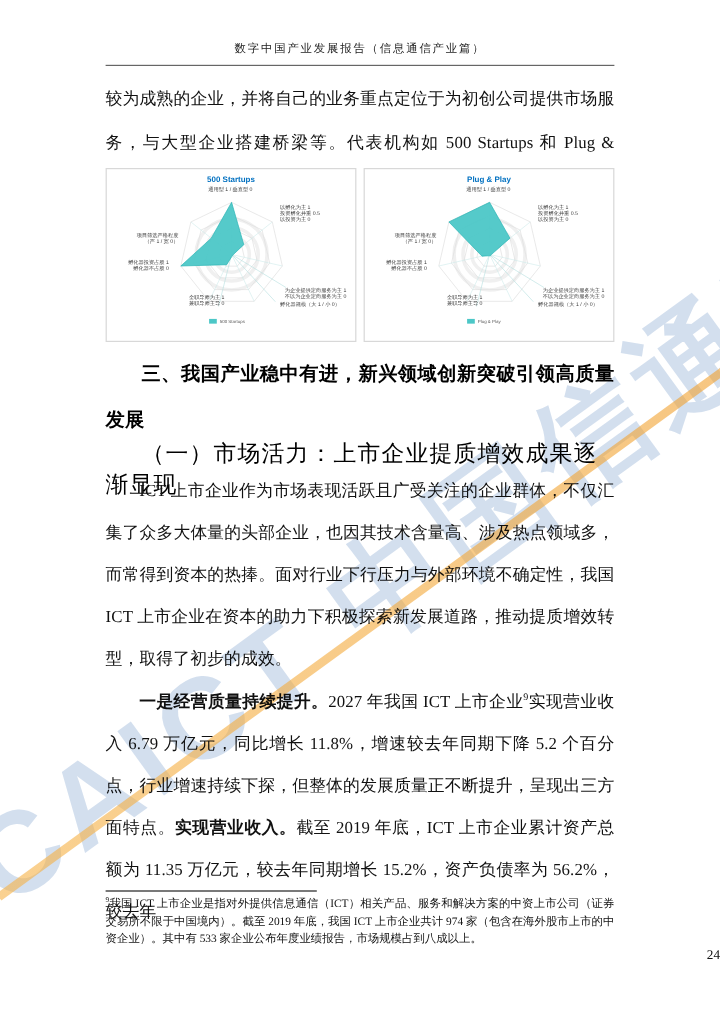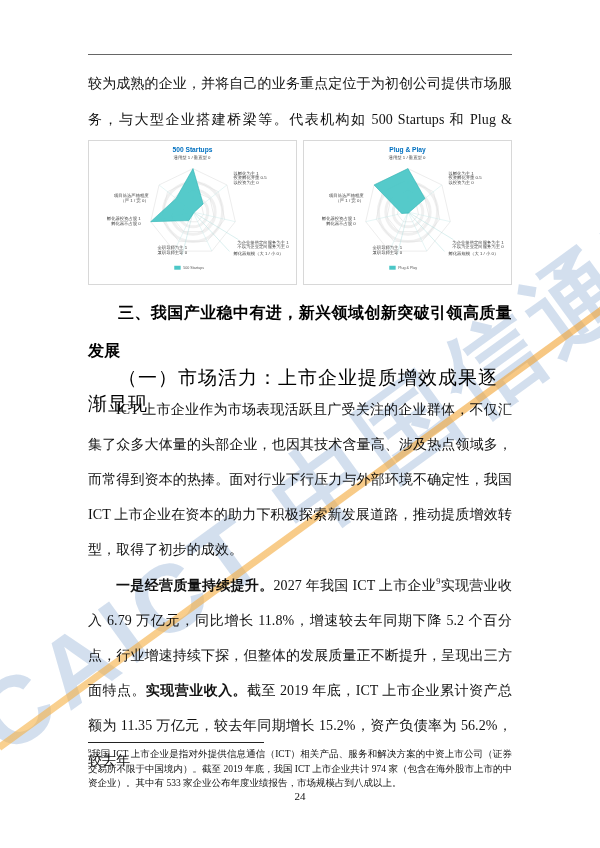--- a/index.html
+++ b/index.html
@@ -27,40 +27,41 @@
   
   .charts-row{position:absolute;top:140px;left:88px;width:424px;display:flex;gap:6px;}
   .chart-box{width:209px;height:145px;border:1px solid #d8d8d8;background:#fff;
         box-sizing:border-box;position:relative;}
   .chart-box svg{display:block;width:100%;height:100%;}
   
   .footnote-sep{position:absolute;top:742px;left:88px;width:176px;border-top:1.5px solid #222;height:0;}
   .footnote{position:absolute;top:747px;left:88px;width:424px;font-size:9.5px;
         line-height:14.5px;text-align:justify;color:#111;}
   .footnote sup{font-size:0.65em;vertical-align:super;line-height:0;}
-  .page-num{position:absolute;top:790px;left:0;width:600px;text-align:center;font-size:11px;color:#111;}
+  .page-num{position:absolute;top:790px;left:0;width:600px;text-align:right;font-size:11px;color:#111;}
   
   .watermark{position:absolute;left:-50px;top:680px;width:1200px;height:130px;
         transform:rotate(-36deg);transform-origin:0 0;
         font-family:"Liberation Sans","DejaVu Sans",sans-serif;font-weight:bold;
         font-size:96px;letter-spacing:8px;white-space:nowrap;
         color:rgba(150,179,214,0.42);pointer-events:none;z-index:3;mix-blend-mode:multiply;}
   .wm-stripe{position:absolute;left:0;top:80px;width:100%;height:7px;
         background:linear-gradient(90deg,rgba(246,178,70,0.60),rgba(238,150,32,0.60));}
 </style>
 </head>
 <body>
 
 <div class="page">
 
   <div class="watermark">
     <div class="wm-stripe"></div>
     <span>CAICT 中国信通院</span>
   </div>
 
+  <div class="header-title">数字中国产业发展报告（信息通信产业篇）</div>
   <div class="header-rule"></div>
 
   <div class="para" id="p-intro">较为成熟的企业，并将自己的业务重点定位于为初创公司提供市场服务，与大型企业搭建桥梁等。代表机构如 500 Startups 和 Plug &amp; Play。</div>
 
   <div class="charts-row">
     <div class="chart-box">
         <svg viewBox="0 0 418 290">
           <circle cx="210" cy="144" r="30" fill="none" stroke="#f0f0f0" stroke-width="6"></circle>
           <circle cx="210" cy="144" r="45" fill="none" stroke="#f0f0f0" stroke-width="6"></circle>
           <circle cx="210" cy="144" r="60" fill="none" stroke="#f0f0f0" stroke-width="6"></circle>

